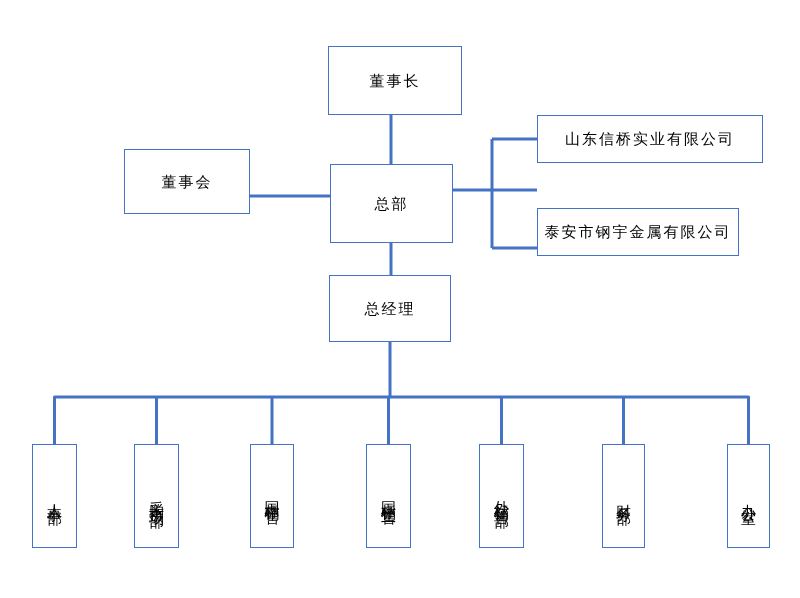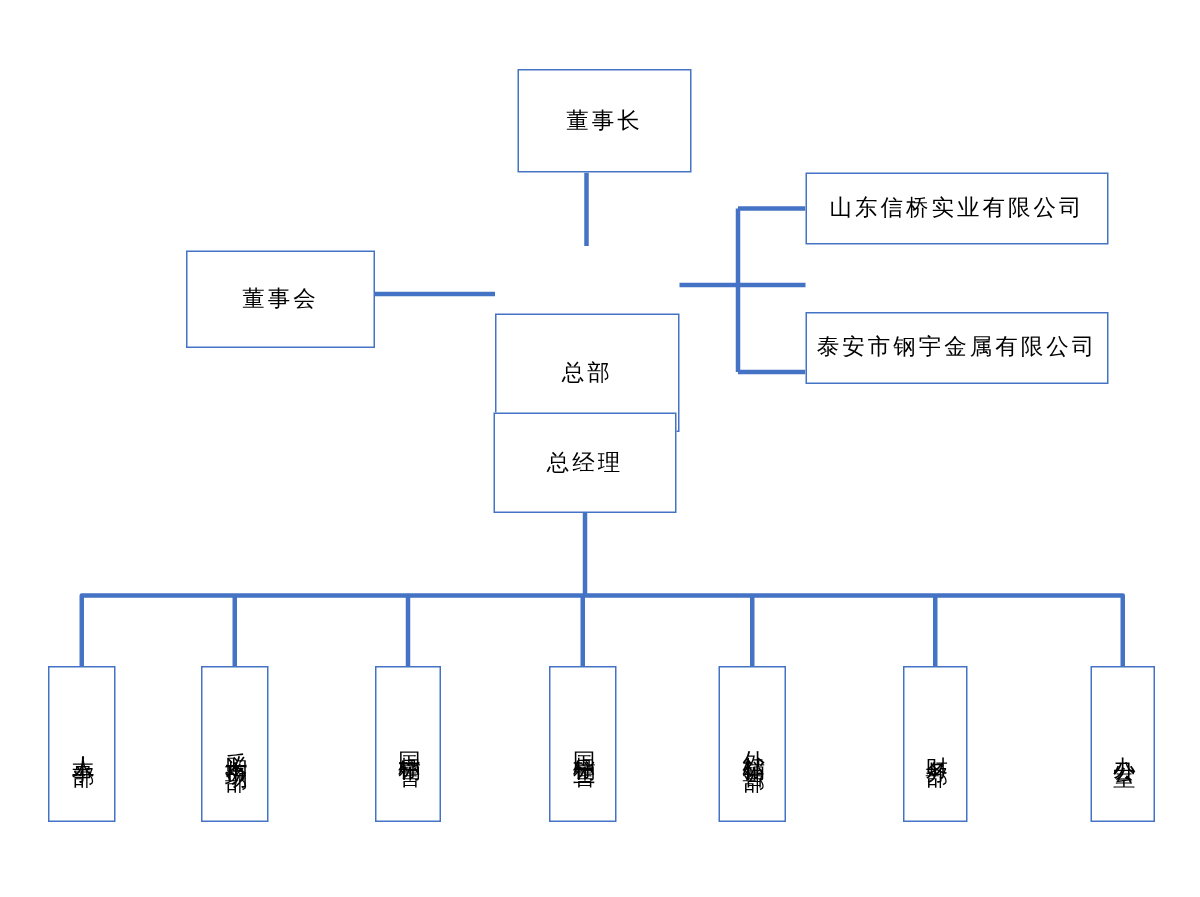--- a/index.html
+++ b/index.html
@@ -41,25 +41,25 @@
     text-align: center;
     line-height: 1.2;
   }
   .node.small { font-size: 15px; }
   .node.vert {
     writing-mode: vertical-rl;
     text-orientation: upright;
     letter-spacing: 3px;
   }
   
-  .n-chairman { left: 345px; top: 46px;  width: 116px; height: 69px; }
-  .n-board    { left: 124px; top: 167px; width: 126px; height: 65px; }
-  .n-hq       { left: 330px; top: 164px; width: 123px; height: 79px; margin-top: 45px; }
+  .n-chairman { left: 328px; top: 46px;  width: 134px; height: 69px; }
+  .n-board    { left: 124px; top: 149px; width: 126px; height: 65px; }
+  .n-hq       { left: 330px; top: 164px; width: 123px; height: 79px; }
   .n-gm       { left: 329px; top: 275px; width: 122px; height: 67px; }
-  .n-co1      { left: 537px; top: 115px; width: 202px; height: 48px; }
+  .n-co1      { left: 537px; top: 115px; width: 226px; height: 48px; }
   .n-co2      { left: 537px; top: 171px; width: 202px; height: 48px; margin-top: 37px; }
   .n-co3      { left: 537px; top: 231px; width: 202px; height: 46px; }
   .n-d1 { left: 32px;  top: 444px; width: 45px; height: 104px; }
   .n-d2 { left: 134px; top: 444px; width: 45px; height: 104px; }
   .n-d3 { left: 250px; top: 444px; width: 44px; height: 104px; }
   .n-d4 { left: 366px; top: 444px; width: 45px; height: 104px; }
   .n-d5 { left: 479px; top: 444px; width: 45px; height: 104px; }
   .n-d6 { left: 602px; top: 444px; width: 43px; height: 104px; }
   .n-d7 { left: 727px; top: 444px; width: 43px; height: 104px; }
 </style>

